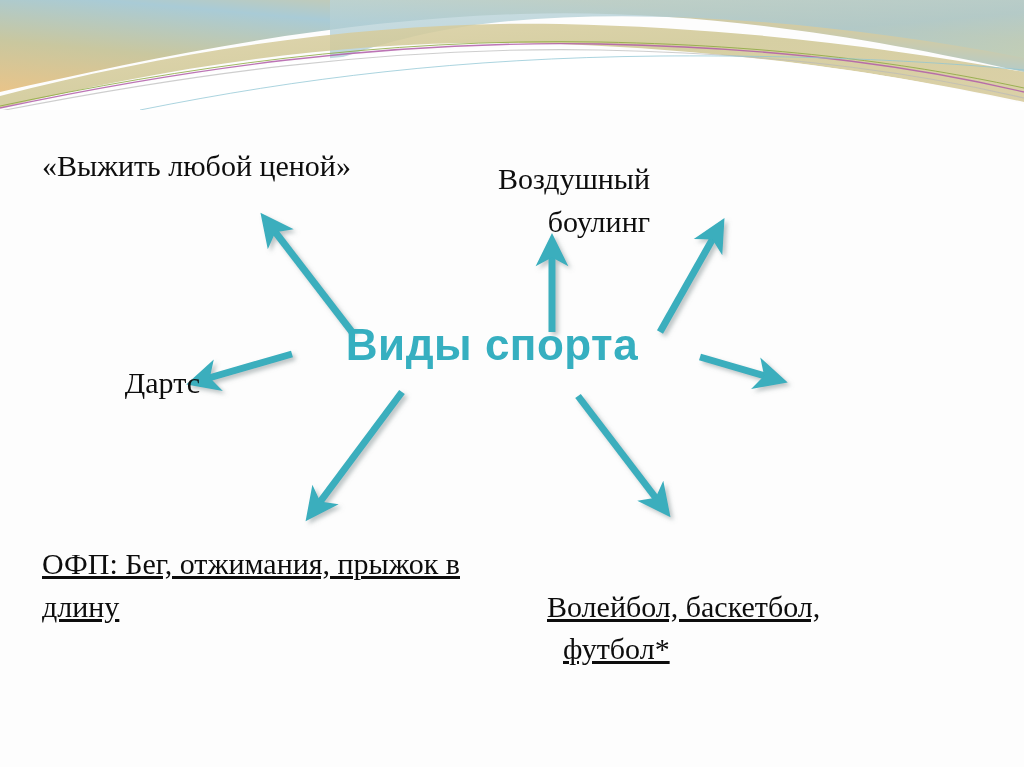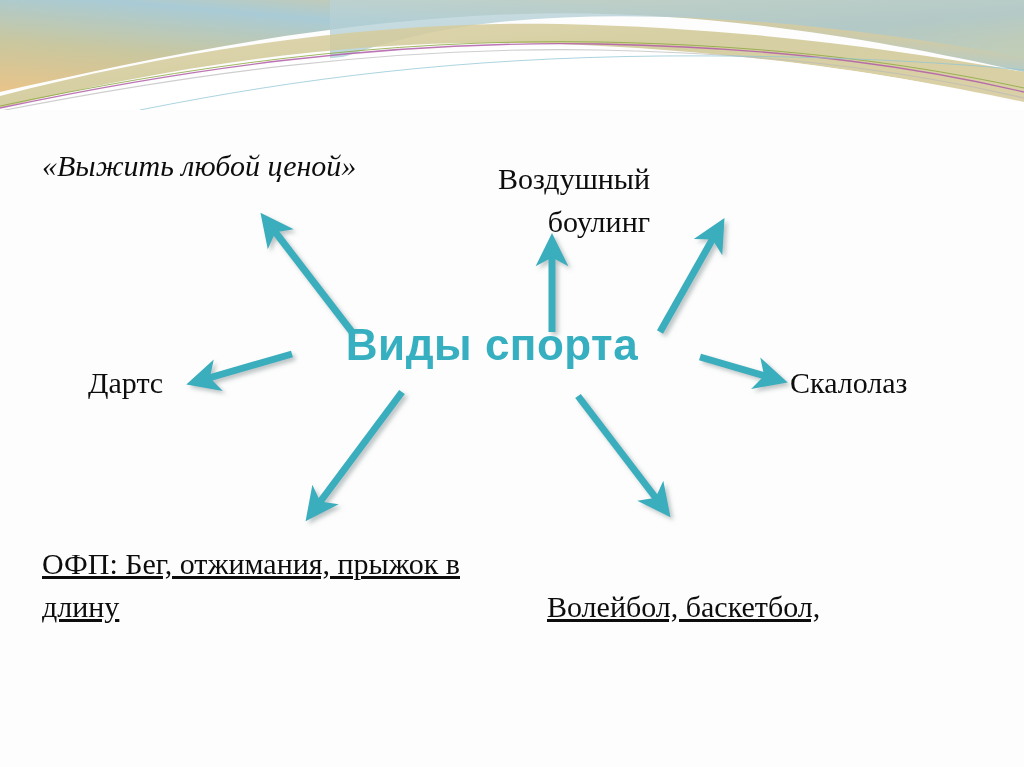--- a/index.html
+++ b/index.html
@@ -31,24 +31,24 @@
 
   
   .node {
     position: absolute;
     color: #0d0d0d;
     font-family: "Liberation Serif", "DejaVu Serif", serif;
     font-size: 30px;
     line-height: 1.42;
     white-space: pre-line;
   }
-  .node.n-survive   { left: 42px;  top: 145px; width: 330px; text-align: left; font-style: italic; }
+  .node.n-survive   { left: 42px;  top: 145px; width: 330px; text-align: left; }
   .node.n-bowling   { left: 420px; top: 158px; width: 230px; text-align: right; }
   .node.n-rope      { left: 666px; top: 145px; width: 300px; text-align: center; }
-  .node.n-darts     { left: 40px;  top: 362px; width: 160px; text-align: left; margin-left: 48px; }
+  .node.n-darts     { left: 40px;  top: 362px; width: 160px; text-align: right; }
   .node.n-climb     { left: 790px; top: 362px; width: 220px; text-align: left; }
   .node.n-ofp       { left: 42px;  top: 543px; width: 450px; text-align: left; text-decoration: underline; }
   .node.n-ball      { left: 547px; top: 543px; width: 420px; text-align: left; text-decoration: underline; }
   .node.n-ball .second-line { display: block; padding-left: 16px; }
 
   
   .center-title {
     position: absolute;
     left: 277px;
     top: 323px;
@@ -135,21 +135,21 @@
 
   <div class="center-title">Виды спорта</div>
 
   <div class="node n-survive">«Выжить любой ценой»</div>
 
   <div class="node n-bowling">Воздушный боулинг</div>
 
 
   <div class="node n-darts">Дартс</div>
 
-  <div class="node n-climb">Скалолаз</div>
 
   <div class="node n-ofp">ОФП: Бег, отжимания, прыжок в длину</div>
 
   <div class="node n-ball">
     <span>Волейбол, баскетбол,</span>
+    <span class="second-line">футбол*</span>
   </div>
 
 </div>
 
 </body></html>

